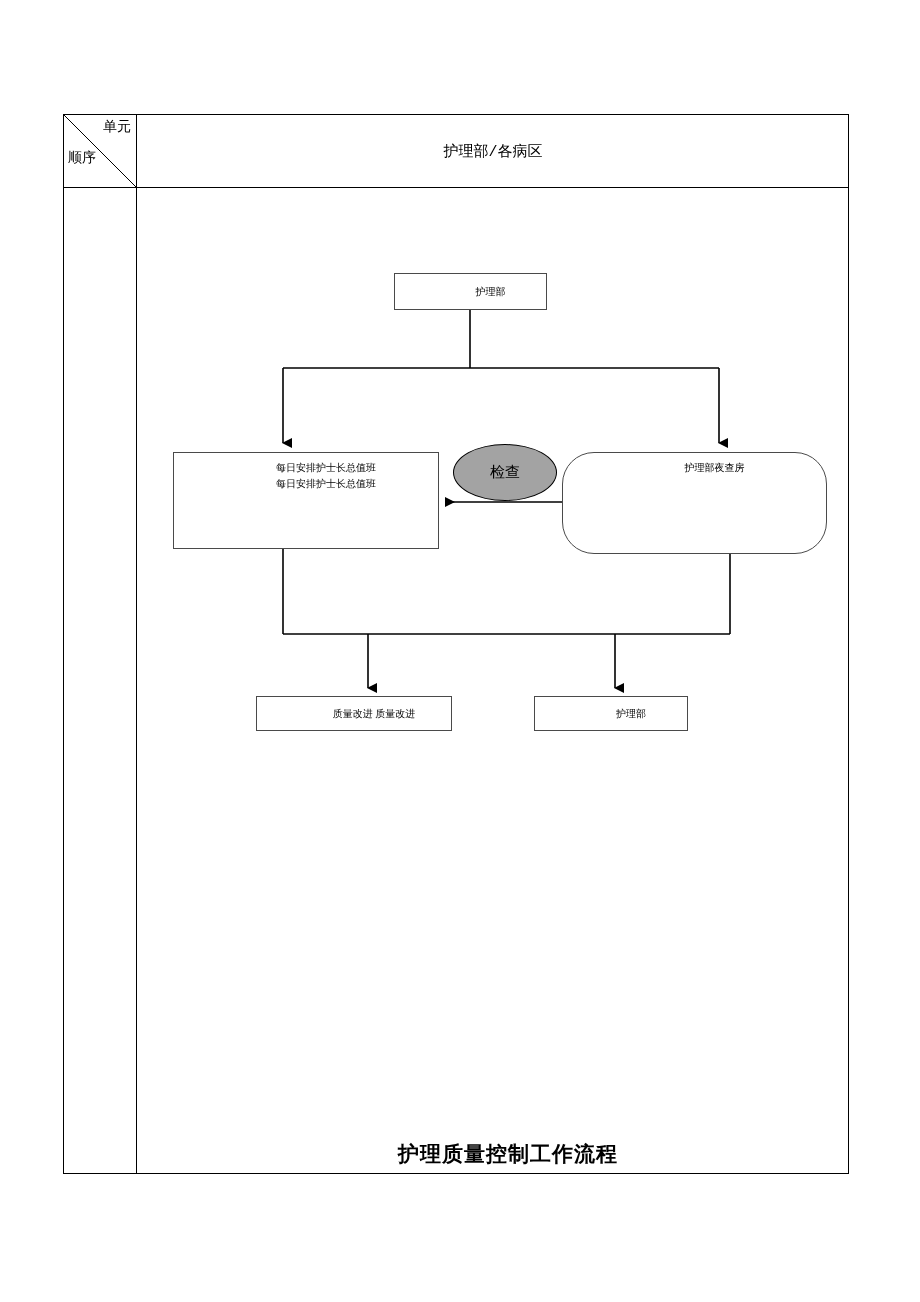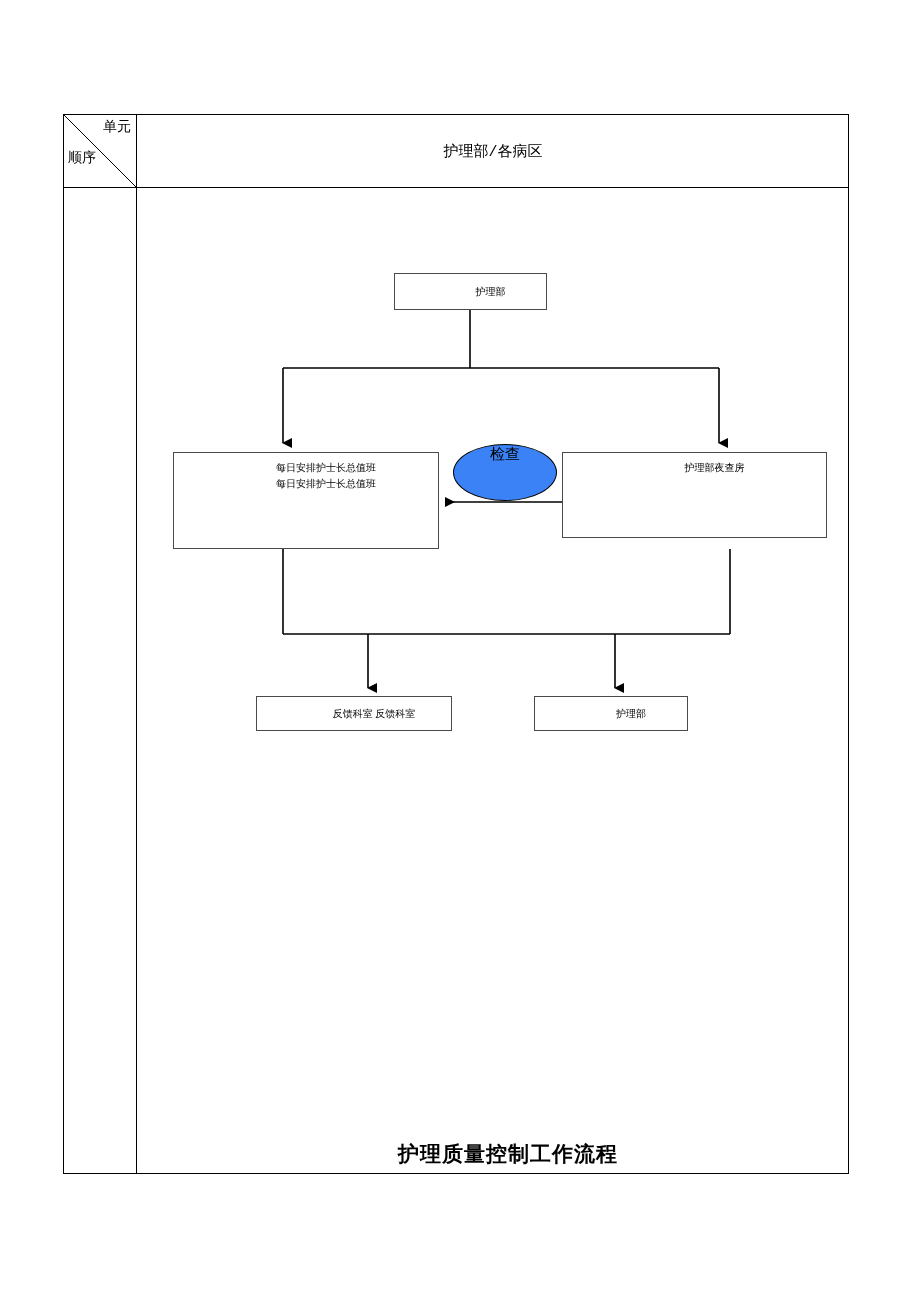--- a/index.html
+++ b/index.html
@@ -112,34 +112,35 @@
     font-size: 10px;
     line-height: 1.55;
     white-space: nowrap;
     padding-left: 40px;
   }
   .node.center-v { justify-content: center; }
   .node.top-v { justify-content: flex-start; padding-top: 7px; }
 
   .node-top      { left: 394px; top: 273px;  width: 153px; height: 37px; }
   .node-left     { left: 173px; top: 452px;  width: 266px; height: 97px; }
-  .node-right    { left: 562px; top: 452px;  width: 265px; height: 86px; }
+  .node-right    { left: 562px; top: 452px;  width: 265px; height: 102px; border-radius: 32px; }
   .node-bottom-l { left: 256px; top: 696px;  width: 196px; height: 35px; }
   .node-bottom-r { left: 534px; top: 696px;  width: 154px; height: 35px; }
 
   .ellipse-node {
     position: absolute;
     left: 453px;
     top: 444px;
     width: 104px;
     height: 57px;
     border: 1px solid #000;
     border-radius: 50%;
-    background: #3b82f6;
+    background: #a3a3a3;
     display: flex;
+    align-items: center;
     justify-content: center;
     font-size: 15px;
     box-sizing: border-box;
     white-space: nowrap;
   }
 
   
   .caption {
     position: absolute;
     left: 0;
@@ -234,20 +235,20 @@
 
 <div class="node node-right top-v">
   <span>护理部夜查房</span>
 </div>
 
 <div class="ellipse-node">
   <span>检查</span>
 </div>
 
 <div class="node node-bottom-l center-v">
-  <span>反馈科室 反馈科室</span>
+  <span>质量改进 质量改进</span>
 </div>
 
 <div class="node node-bottom-r center-v">
   <span>护理部</span>
 </div>
 
 <div class="caption">护理质量控制工作流程</div>
 
 </body></html>

